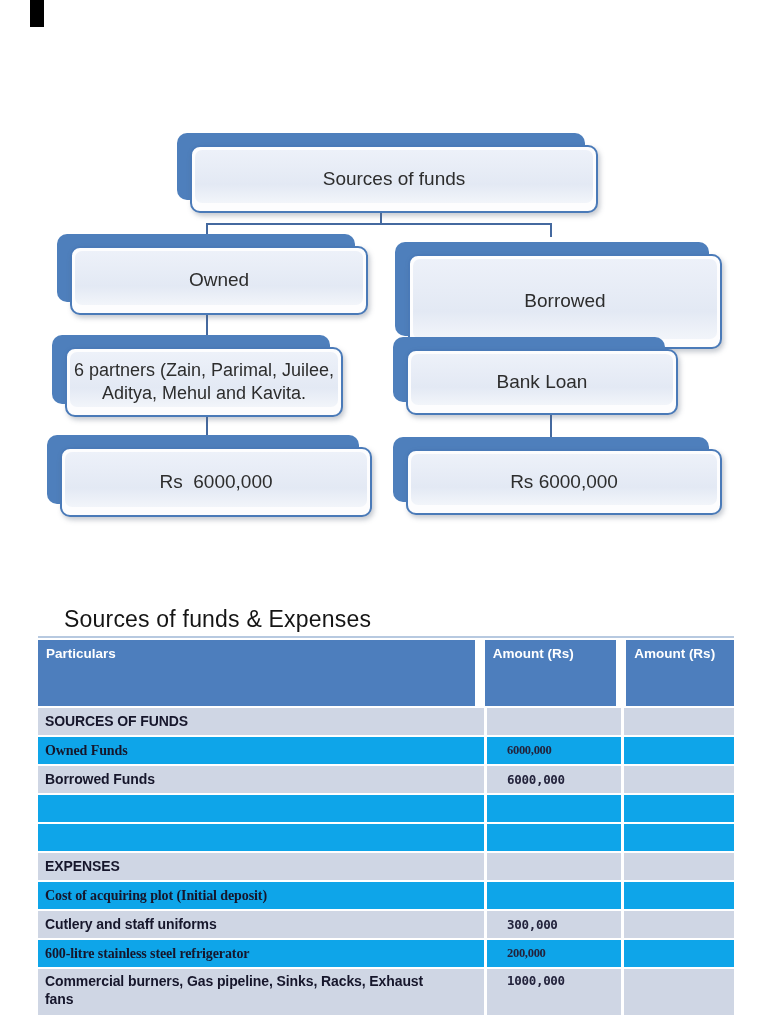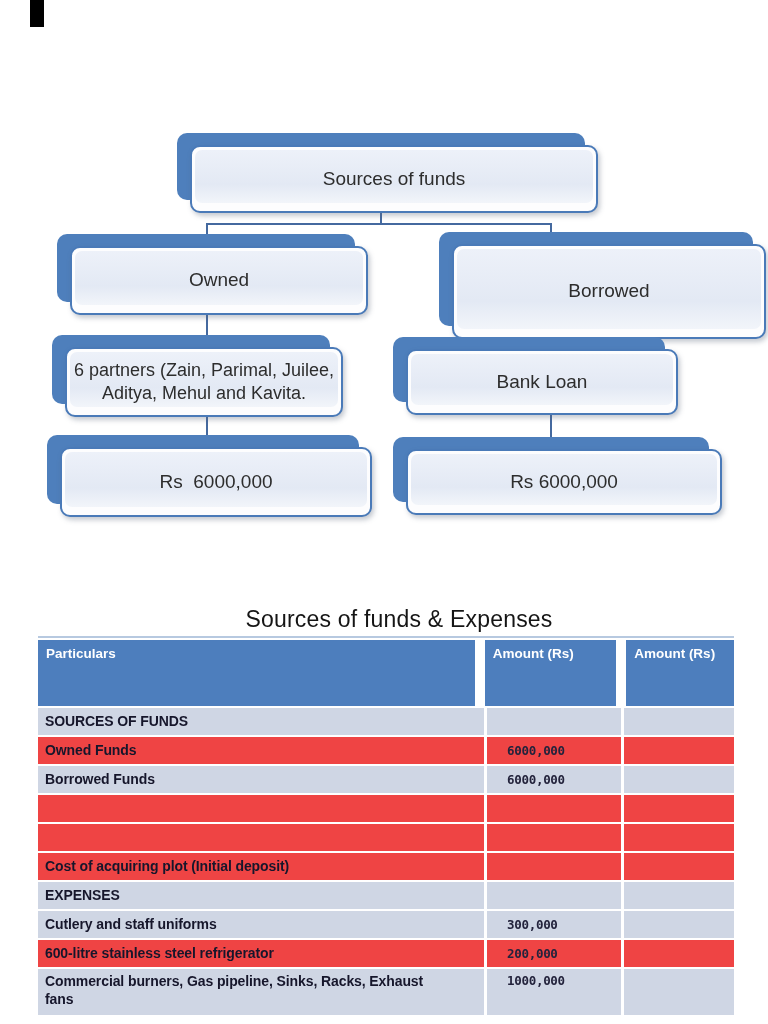--- a/index.html
+++ b/index.html
@@ -21,48 +21,48 @@
     display:flex;align-items:center;justify-content:center;
   }
   .node .fill{position:absolute;left:3px;right:3px;top:3px;bottom:8px;border-radius:7px;
     background:linear-gradient(180deg,#edf1f9 0%,#e3e9f4 65%,#f2f5fa 100%);}
   .node .txt{position:relative;font-size:19px;color:#2d2d2d;text-align:center;
     white-space:pre-wrap;line-height:1.3;padding:0 6px;}
   .node.small .txt{font-size:18px;line-height:1.28;}
 
   .n-root{left:177px;top:133px;width:421px;height:80px;}
   .n-owned{left:57px;top:234px;width:311px;height:81px;}
-  .n-borrowed{left:395px;top:232px;width:327px;height:107px;margin-left:44px;}
+  .n-borrowed{left:395px;top:242px;width:327px;height:107px;}
   .n-partners{left:52px;top:335px;width:291px;height:82px;border-radius:16px;}
   .n-bank{left:393px;top:337px;width:285px;height:78px;}
   .n-rs-left{left:47px;top:435px;width:325px;height:82px;}
   .n-rs-right{left:393px;top:437px;width:329px;height:78px;}
 
   .c-root-v{left:380px;top:205px;width:2px;height:20px;}
   .c-h{left:206px;top:223px;width:346px;height:2px;}
   .c-left-down{left:206px;top:223px;width:2px;height:14px;}
   .c-right-down{left:550px;top:223px;width:2px;height:14px;}
   .c-l2{left:206px;top:300px;width:2px;height:45px;}
   .c-l3{left:206px;top:405px;width:2px;height:45px;}
   .c-r2{left:550px;top:300px;width:2px;height:45px;}
   .c-r3{left:550px;top:405px;width:2px;height:50px;}
 
   
-  .tbl-title{position:absolute;left:64px;top:606px;width:670px;text-align:center;
+  .tbl-title{position:absolute;left:64px;top:606px;width:670px;text-align:left;
     font-size:23px;color:#151515;font-weight:500;letter-spacing:.2px;}
   .tbl-topline{position:absolute;left:38px;top:636px;width:696px;height:2px;background:#b7c9e0;}
   .tbl{position:absolute;left:38px;top:640px;width:696px;}
   .thead{display:flex;gap:10px;}
   .th{background:#4d7ebd;color:#fff;font-weight:bold;font-size:13.5px;
     padding:6px 0 0 8px;height:66px;box-sizing:border-box;}
   .c1{width:446px;} .c2{width:134px;} .c3{width:110px;}
   .trow{display:flex;gap:3px;margin-top:2px;}
   .td{box-sizing:border-box;height:27px;display:flex;align-items:center;overflow:hidden;}
   .trow.dark .td{background:#cfd6e4;}
-  .trow.light .td{background:#ef4444;}
+  .trow.light .td{background:#0ea5e9;font-family:Liberation Serif, serif;}
   .td-label{padding-left:7px;font-weight:bold;font-size:14px;color:#16162b;
     letter-spacing:-.1px;white-space:pre-line;line-height:1.28;}
   .td-amt{padding-left:20px;font-family:"DejaVu Sans Mono",monospace;font-weight:bold;
     font-size:12.5px;color:#23233c;letter-spacing:-.3px;}
   .trow.tall .td{height:auto;min-height:46px;align-items:flex-start;padding-top:4px;}
 </style>
 </head>
 <body>
 
 <div class="artifact"></div>
@@ -163,27 +163,27 @@
   <div class="trow light">
     <div class="td td-label c1"></div>
     <div class="td td-amt c2"></div>
     <div class="td td-amt c3"></div>
   </div>
   <div class="trow light">
     <div class="td td-label c1"></div>
     <div class="td td-amt c2"></div>
     <div class="td td-amt c3"></div>
   </div>
+  <div class="trow dark">
+    <div class="td td-label c1">EXPENSES</div>
+    <div class="td td-amt c2"></div>
+    <div class="td td-amt c3"></div>
+  </div>
   <div class="trow light">
     <div class="td td-label c1">Cost of acquiring plot (Initial deposit)</div>
-    <div class="td td-amt c2"></div>
-    <div class="td td-amt c3"></div>
-  </div>
-  <div class="trow dark">
-    <div class="td td-label c1">EXPENSES</div>
     <div class="td td-amt c2"></div>
     <div class="td td-amt c3"></div>
   </div>
   <div class="trow dark">
     <div class="td td-label c1">Cutlery and staff uniforms</div>
     <div class="td td-amt c2">300,000</div>
     <div class="td td-amt c3"></div>
   </div>
   <div class="trow light">
     <div class="td td-label c1">600-litre stainless steel refrigerator</div>

